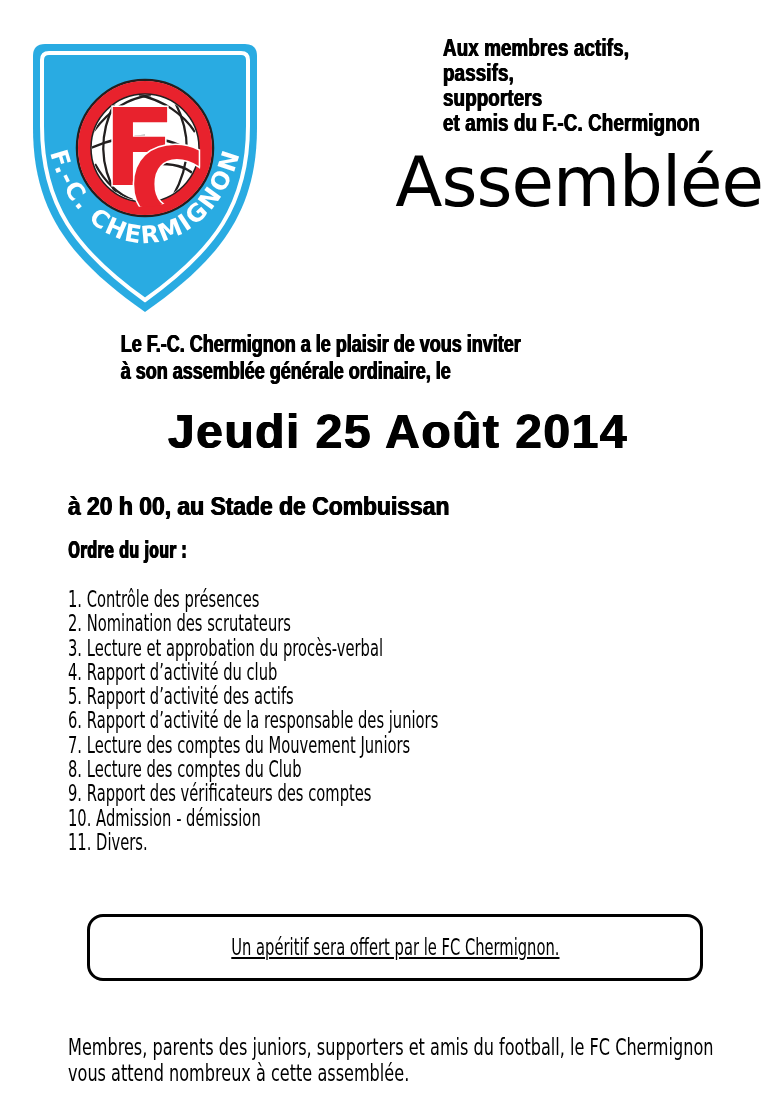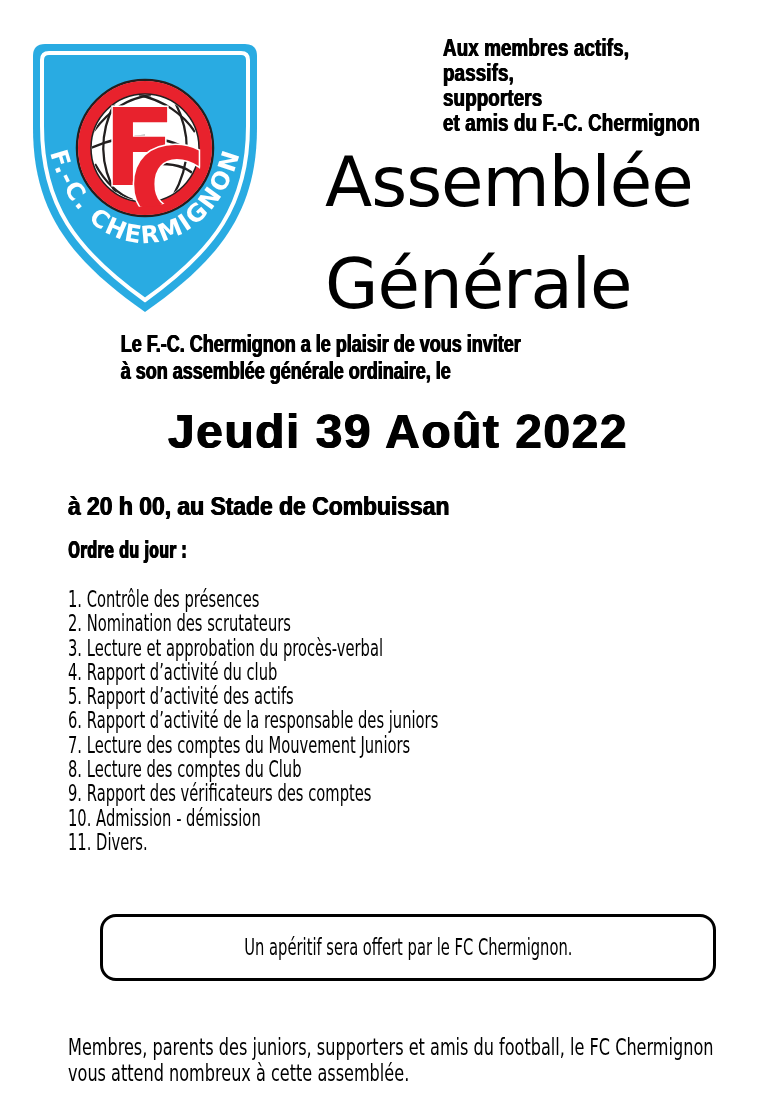--- a/index.html
+++ b/index.html
@@ -12,21 +12,21 @@
 
   #logo{left:33px;top:44px;width:224px;height:268px;}
 
   #recipients{
     left:443px;top:35px;width:420px;
     font:700 24px/25px "Liberation Sans",sans-serif;letter-spacing:0.2px;
     transform:scaleX(.78);transform-origin:0 0;white-space:pre-line;
   }
 
   #main-title{
-    left:325px;top:131px;width:410px;text-align:left;
+    left:353px;top:131px;width:410px;text-align:right;
     font:400 69px/102px "DejaVu Sans",sans-serif;letter-spacing:-1px;
   }
 
   #invitation{left:54px;top:330px;width:712px;text-align:left;}
   #invitation .squeeze{
     display:inline-block;transform:scaleX(.75);transform-origin:50% 0;
     font:700 24px/27px "Liberation Sans",sans-serif;white-space:pre-line;
   }
 
   #event-date{
@@ -49,23 +49,23 @@
   #agenda-list{
     left:68px;top:587px;width:700px;
     font:400 23px/24.3px "DejaVu Sans",sans-serif;
     transform:scaleX(.64);transform-origin:0 0;
   }
   #agenda-list ol{list-style:none;margin:0;padding:0;counter-reset:item;}
   #agenda-list li{counter-increment:item;white-space:nowrap;}
   #agenda-list li::before{content:counter(item) ". ";}
 
   #aperitif-box{
-    left:100px;top:914px;width:616px;height:67px;box-sizing:border-box;
+    left:87px;top:914px;width:616px;height:67px;box-sizing:border-box;
     border:3px solid #000;border-radius:16px;
-    display:flex;align-items:center;justify-content:center;
+    display:flex;align-items:center;justify-content:center;text-decoration:underline;
   }
   #aperitif-box .squeeze{
     display:inline-block;transform:scaleX(.64);transform-origin:50% 50%;
     font:400 23px/25px "DejaVu Sans",sans-serif;white-space:nowrap;
   }
 
   #closing{
     left:68px;top:1034px;width:950px;
     font:400 23px/26px "DejaVu Sans",sans-serif;
     transform:scaleX(.70);transform-origin:0 0;white-space:pre-line;
@@ -113,29 +113,28 @@
   </text>
 </svg>
 
 <div id="recipients" class="abs heavy">Aux membres actifs,
 passifs,
 supporters
 et amis du F.-C. Chermignon</div>
 
 <div id="main-title" class="abs">
   <div>Assemblée</div>
-  <div>Générale</div>
 </div>
 
 <div id="invitation" class="abs">
   <span class="squeeze heavy">Le F.-C. Chermignon a le plaisir de vous inviter
 à son assemblée générale ordinaire, le</span>
 </div>
 
-<div id="event-date" class="abs heavy">Jeudi 39 Août 2022</div>
+<div id="event-date" class="abs heavy">Jeudi 25 Août 2014</div>
 
 <div id="venue" class="abs heavy">à 20 h 00, au Stade de Combuissan</div>
 
 <div id="agenda-heading" class="abs heavy">Ordre du jour :</div>
 
 <div id="agenda-list" class="abs">
   <ol>
     <li>Contrôle des présences</li>
     <li>Nomination des scrutateurs</li>
     <li>Lecture et approbation du procès-verbal</li>

